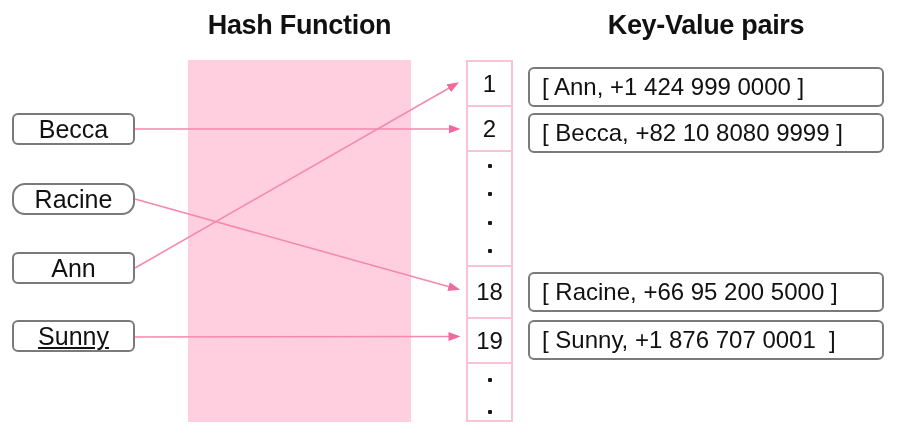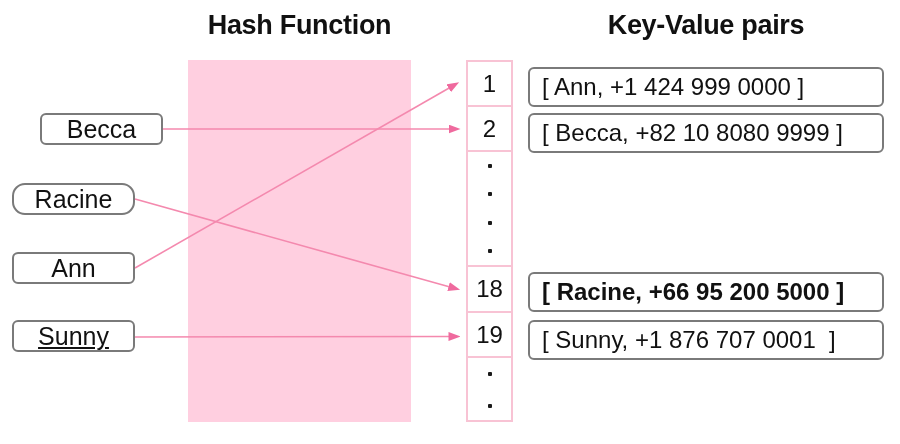--- a/index.html
+++ b/index.html
@@ -47,21 +47,21 @@
     box-sizing: border-box;
     border: 2px solid #7A7A7A;
     border-radius: 6px;
     background: #ffffff;
     display: flex;
     align-items: center;
     justify-content: center;
     font-size: 25px;
     line-height: 1;
   }
-  .keybox-becca  { top: 113px; margin-left: 28px; }
+  .keybox-becca  { top: 113px; }
   .keybox-racine { top: 183px; border-radius: 13px; }
   .keybox-ann    { top: 252px; }
   .keybox-sunny  { top: 320px; text-decoration: underline; }
 
   .index-col {
     position: absolute;
     left: 466px; top: 60px;
     width: 47px; height: 362px;
     box-sizing: border-box;
     border: 2px solid #F8C3D4;
@@ -102,21 +102,21 @@
     display: flex;
     align-items: center;
     padding-left: 12px;
     font-size: 24px;
     line-height: 1;
     white-space: pre;
     overflow: hidden;
   }
   .kvbox-ann    { top: 67px; }
   .kvbox-becca  { top: 113px; }
-  .kvbox-racine { top: 272px; font-weight: bold; }
+  .kvbox-racine { top: 272px; }
   .kvbox-sunny  { top: 320px; }
 </style>
 </head>
 <body>
 
 <div class="canvas">
 
   <div class="hash-box"></div>
 
   <svg class="overlay" width="900" height="444" viewBox="0 0 900 444">
@@ -141,21 +141,21 @@
 
   <div class="index-col">
     <div class="icell" style="height:45px">1</div>
     <div class="icell" style="height:45px">2</div>
     <div class="icell dots" style="height:115px">
       <span class="dot"></span>
       <span class="dot"></span>
       <span class="dot"></span>
       <span class="dot"></span>
     </div>
-    <div class="icell" style="height:46px">18</div>
+    <div class="icell" style="height:52px">18</div>
     <div class="icell" style="height:45px">19</div>
     <div class="icell dots" style="height:64px">
       <span class="dot"></span>
       <span class="dot"></span>
     </div>
   </div>
 
   <div class="kvbox kvbox-ann">[ Ann, +1 424 999 0000 ]</div>
   <div class="kvbox kvbox-becca">[ Becca, +82 10 8080 9999 ]</div>
   <div class="kvbox kvbox-racine">[ Racine, +66 95 200 5000 ]</div>

